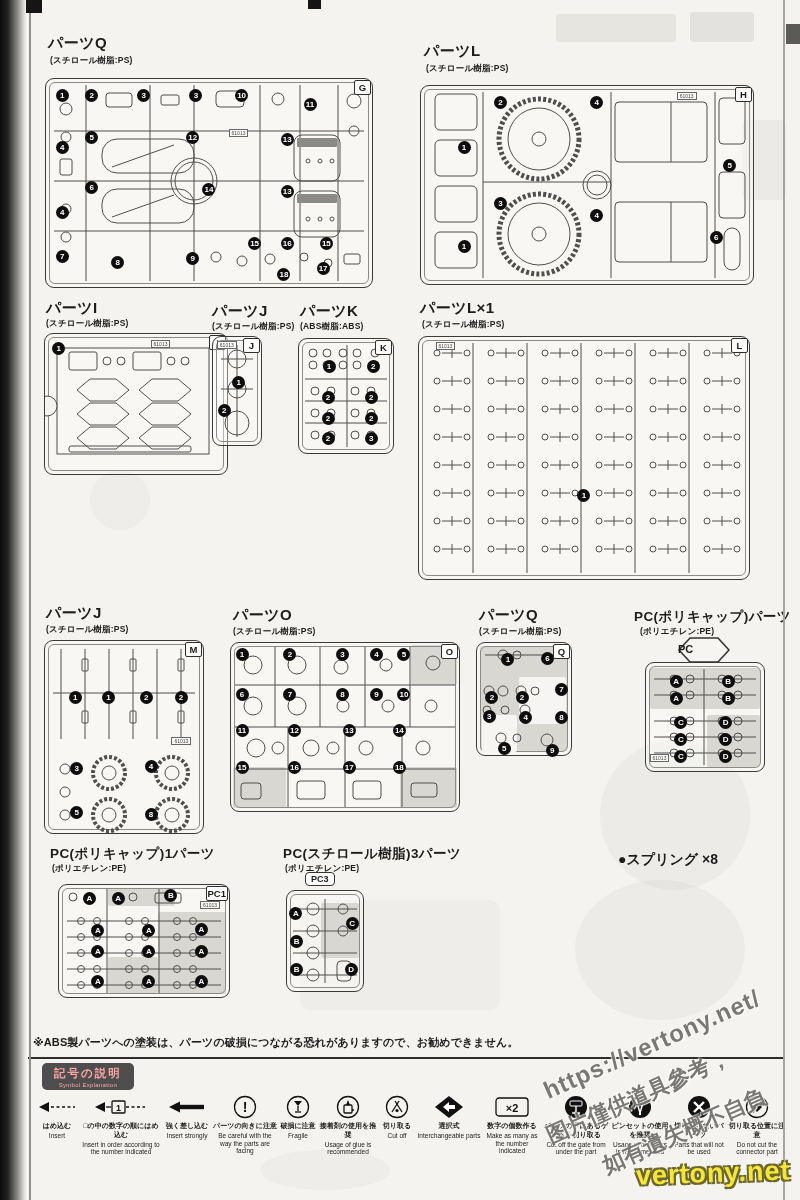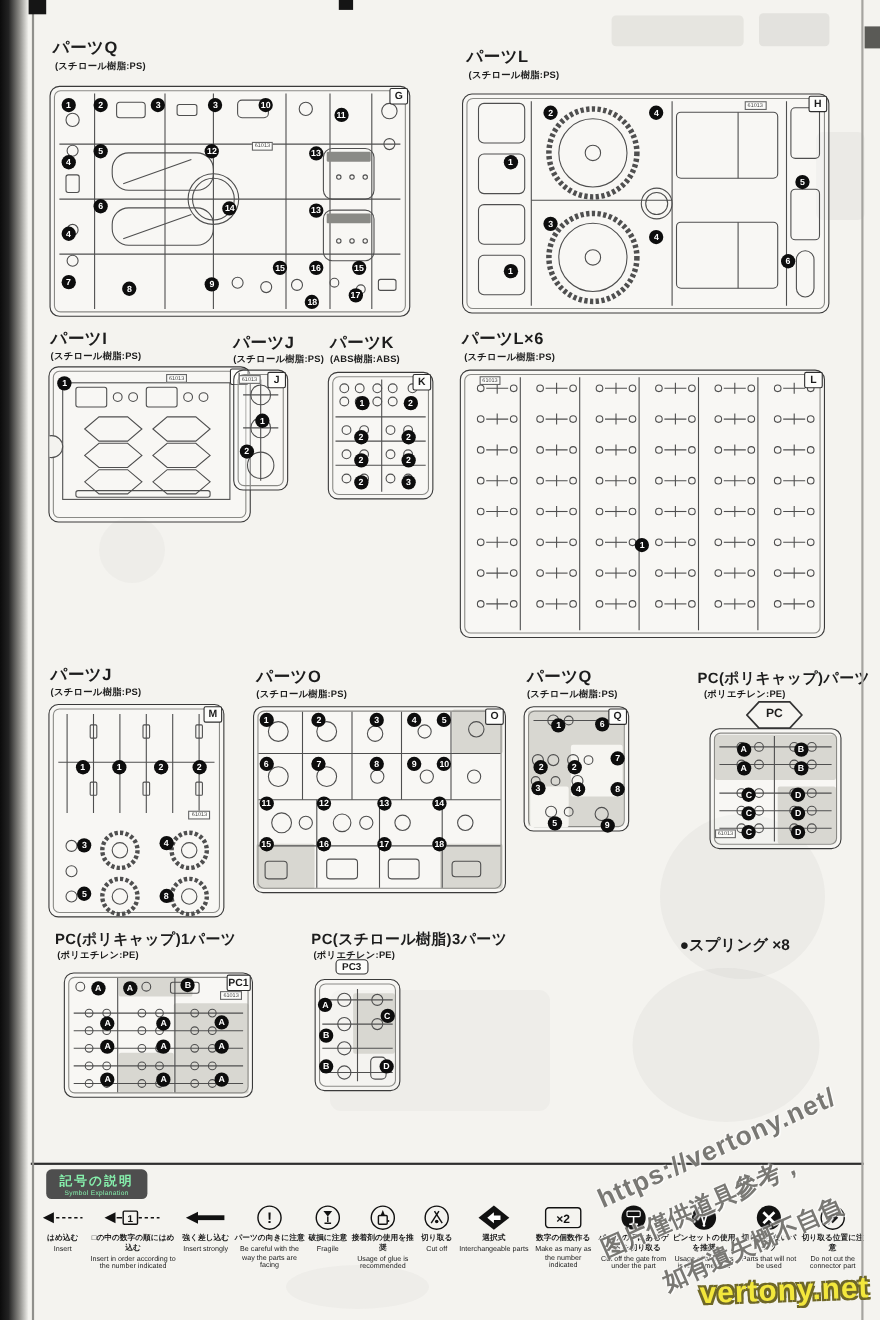--- a/index.html
+++ b/index.html
@@ -15,26 +15,26 @@
   .runner{position:absolute;border:1.6px solid #3a3a3a;border-radius:9px;background:rgba(255,255,255,.35);z-index:4;}
   .inner-frame{position:absolute;inset:3px;border:1px solid #8a8a86;border-radius:6px;pointer-events:none;z-index:1;}
   .runner svg.decor{position:absolute;left:0;top:0;z-index:3;}
   .shade{position:absolute;background:#d8d7d1;z-index:1;border-radius:2px;}
   .lightpatch{position:absolute;background:#f6f5f1;z-index:2;border-radius:2px;}
   .badge{position:absolute;width:13px;height:13px;border-radius:50%;background:#0d0d0d;color:#fff;
     font-size:8px;font-weight:bold;text-align:center;line-height:13.5px;z-index:5;}
   .runner-letter{position:absolute;top:1px;right:1px;min-width:13px;height:13px;padding:0 1px;border:1.3px solid #2e2e2e;
     border-radius:2px;font-size:9.5px;font-weight:bold;text-align:center;line-height:13px;background:#fdfdfb;z-index:6;}
   .mold-tag{position:absolute;font-size:5px;line-height:6px;border:1px solid #666;padding:0 2px;background:#fcfcfa;color:#444;z-index:5;}
-  .pc-tab{position:absolute;z-index:6;text-align:center;text-decoration:underline;}
+  .pc-tab{position:absolute;z-index:6;text-align:left;text-decoration:underline;}
   .pc3-tab{position:absolute;border:1.4px solid #333;border-radius:4px;background:#fdfdfb;font-size:9px;font-weight:bold;
     padding:1px 5px;z-index:6;}
   .note{position:absolute;font-size:11px;font-weight:bold;letter-spacing:.1px;z-index:5;}
   .hrule{position:absolute;background:#2d2d2d;z-index:5;}
-  .sym-header{position:absolute;background:#4e4e4e;color:#86efac;border-radius:5px;text-align:center;padding:3px 12px 2px;z-index:5;}
+  .sym-header{position:absolute;background:#4e4e4e;color:#fca5a5;border-radius:5px;text-align:center;padding:3px 12px 2px;z-index:5;}
   .sym-header .jp{display:block;font-size:11.5px;font-weight:bold;letter-spacing:2px;}
   .sym-header .en{display:block;font-size:6px;margin-top:1px;letter-spacing:.3px;}
   #symbols-row{position:absolute;left:34px;top:1092px;width:752px;display:flex;justify-content:space-between;align-items:flex-start;z-index:5;}
   .sym-item{display:flex;flex-direction:column;align-items:center;text-align:center;}
   .sym-icon{height:30px;display:flex;align-items:center;justify-content:center;}
   .sym-jp{font-size:7px;font-weight:bold;line-height:1.25;}
   .sym-en{font-size:6.5px;line-height:1.2;margin-top:1px;color:#222;}
   .wm{position:absolute;font-weight:bold;white-space:nowrap;color:rgba(92,90,86,.82);
     text-shadow:1px 1px 1px rgba(255,255,255,.95),-1px -1px 1px rgba(255,255,255,.7);z-index:9;transform-origin:left center;}
   .wm-footer{position:absolute;font-size:27px;font-weight:bold;letter-spacing:1px;color:#f3e73c;z-index:9;
@@ -66,21 +66,21 @@
   <div class="part-sub" style="left:50px;top:55px;">(スチロール樹脂:PS)</div>
   <div class="part-title" style="left:424px;top:42px;">パーツL</div>
   <div class="part-sub" style="left:426px;top:63px;">(スチロール樹脂:PS)</div>
 
   <div class="part-title" style="left:46px;top:299px;">パーツI</div>
   <div class="part-sub" style="left:46px;top:318px;">(スチロール樹脂:PS)</div>
   <div class="part-title" style="left:212px;top:302px;">パーツJ</div>
   <div class="part-sub" style="left:212px;top:321px;">(スチロール樹脂:PS)</div>
   <div class="part-title" style="left:300px;top:302px;">パーツK</div>
   <div class="part-sub" style="left:300px;top:321px;">(ABS樹脂:ABS)</div>
-  <div class="part-title" style="left:420px;top:299px;">パーツL×6</div>
+  <div class="part-title" style="left:420px;top:299px;">パーツL×1</div>
   <div class="part-sub" style="left:422px;top:319px;">(スチロール樹脂:PS)</div>
 
 
   <div class="part-title" style="left:46px;top:604px;">パーツJ</div>
   <div class="part-sub" style="left:46px;top:624px;">(スチロール樹脂:PS)</div>
   <div class="part-title" style="left:233px;top:606px;">パーツO</div>
   <div class="part-sub" style="left:233px;top:626px;">(スチロール樹脂:PS)</div>
   <div class="part-title" style="left:479px;top:606px;">パーツQ</div>
   <div class="part-sub" style="left:479px;top:626px;">(スチロール樹脂:PS)</div>
   <div class="part-title small" style="left:634px;top:608px;">PC(ポリキャップ)パーツ</div>
@@ -769,20 +769,21 @@
     </div>
 
   <div class="pc-tab" style="left:678px;top:637px;width:52px;height:26px;">
     <svg width="52" height="26" viewBox="0 0 52 26">
       <polygon points="12,1 40,1 51,13 40,25 12,25 1,13" fill="#f6f5f1" stroke="#333" stroke-width="1.6"></polygon>
     </svg>
     <span style="position:absolute;left:0;top:6px;width:100%;font-size:11px;font-weight:bold;">PC</span>
   </div>
   <div class="pc3-tab" style="left:305px;top:872px;">PC3</div>
 
+  <div class="note" style="left:33px;top:1035px;width:620px;">※ABS製パーツへの塗装は、パーツの破損につながる恐れがありますので、お勧めできません。</div>
   <div class="hrule" style="left:28px;top:1057px;width:757px;height:2px;"></div>
   <div class="sym-header" style="left:42px;top:1063px;">
     <span class="jp">記号の説明</span>
     <span class="en">Symbol Explanation</span>
   </div>
   <div id="symbols-row">
       <div class="sym-item" style="width: 46px;">
         <div class="sym-icon">
           <svg width="40" height="16">
             <polygon points="2,8 12,3 12,13" fill="#111"></polygon>

